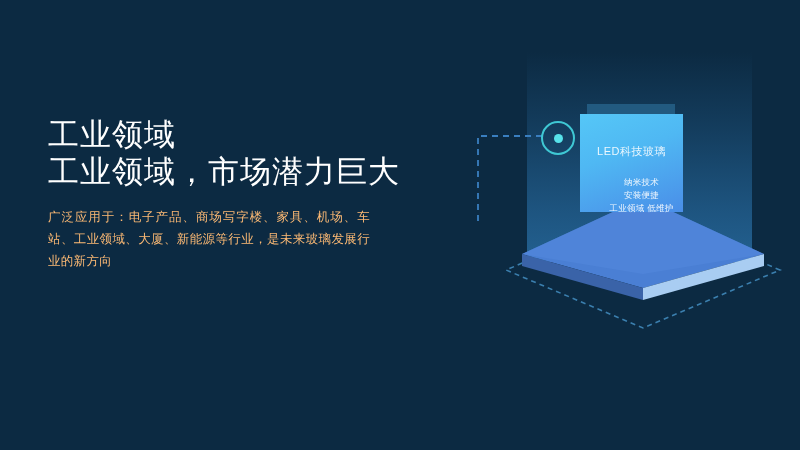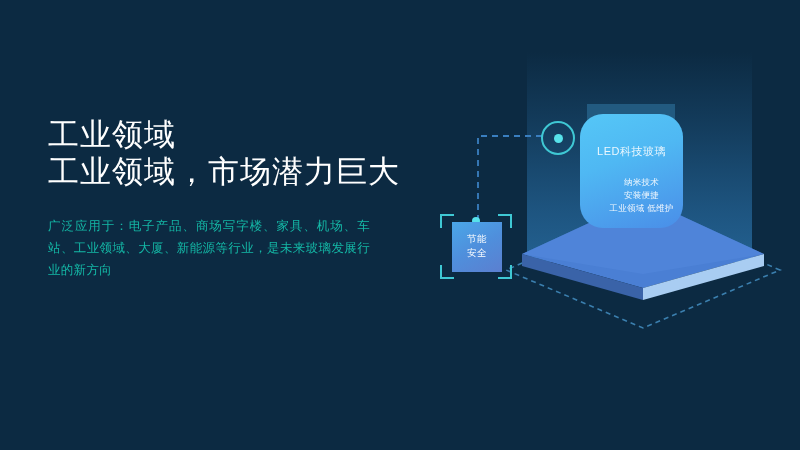--- a/index.html
+++ b/index.html
@@ -12,22 +12,22 @@
   .slide{position:absolute;inset:0;background:#0c2a42;overflow:hidden;}
 
   
   .text-block{position:absolute;left:48px;top:116px;width:400px;}
   .title-line{
     color:#ffffff;font-size:31px;line-height:37px;
     letter-spacing:1px;font-weight:400;white-space:nowrap;
   }
   .title-line.second{font-size:31px;}
   .body-copy{
-    margin-top:25px;width:322px;
-    color:#14b8a6;font-size:12.5px;line-height:22px;
+    margin-top:16px;width:322px;
+    color:#fdba74;font-size:12.5px;line-height:22px;
     letter-spacing:.3px;text-align:justify;
   }
 
   
   .art{position:absolute;left:430px;top:0;width:370px;height:450px;}
 
   
   .glow-panel{
     position:absolute;left:97px;top:52px;width:225px;height:210px;
     background:linear-gradient(180deg,
@@ -40,23 +40,22 @@
   
   .platform{position:absolute;left:88px;top:196px;width:250px;height:110px;}
   .platform svg{display:block;}
 
   
   .ground-dash{position:absolute;left:72px;top:208px;width:282px;height:124px;}
   .ground-dash svg{display:block;}
 
   
   .led-panel{
-    position:absolute;left:150px;top:114px;width:103px;height:114px;
+    position:absolute;left:150px;top:114px;width:103px;height:98px;
     background:linear-gradient(160deg,#55c7f7 0%,#4fb8f3 40%,#4a8ee8 100%);
-    border-radius:23px;
   }
   .led-back{
     position:absolute;left:157px;top:104px;width:88px;height:22px;
     background:#225a80;
   }
   .led-title{
     position:absolute;left:0;right:0;top:30px;text-align:center;
     color:rgba(255,255,255,.88);font-size:11px;letter-spacing:.5px;
   }
   .led-features{
@@ -145,27 +144,14 @@
   <div class="connector">
     <svg width="80" height="100" viewBox="0 0 80 100">
       <path d="M72 6 L8 6 L8 92" fill="none" stroke="#3a7fc0" stroke-width="1.8" stroke-dasharray="6 5"></path>
     </svg>
   </div>
 
   <div class="node">
     <div class="node-dot"></div>
   </div>
 
-  <div class="card-wrap">
-    <div class="bracket tl"></div>
-    <div class="bracket tr"></div>
-    <div class="bracket bl"></div>
-    <div class="bracket br"></div>
-    <div class="card-dot"></div>
-    <div class="card-face">
-      <div class="card-text">
-        <div>节能</div>
-        <div>安全</div>
-      </div>
-    </div>
-  </div>
 
 </div>
 
 </body></html>

